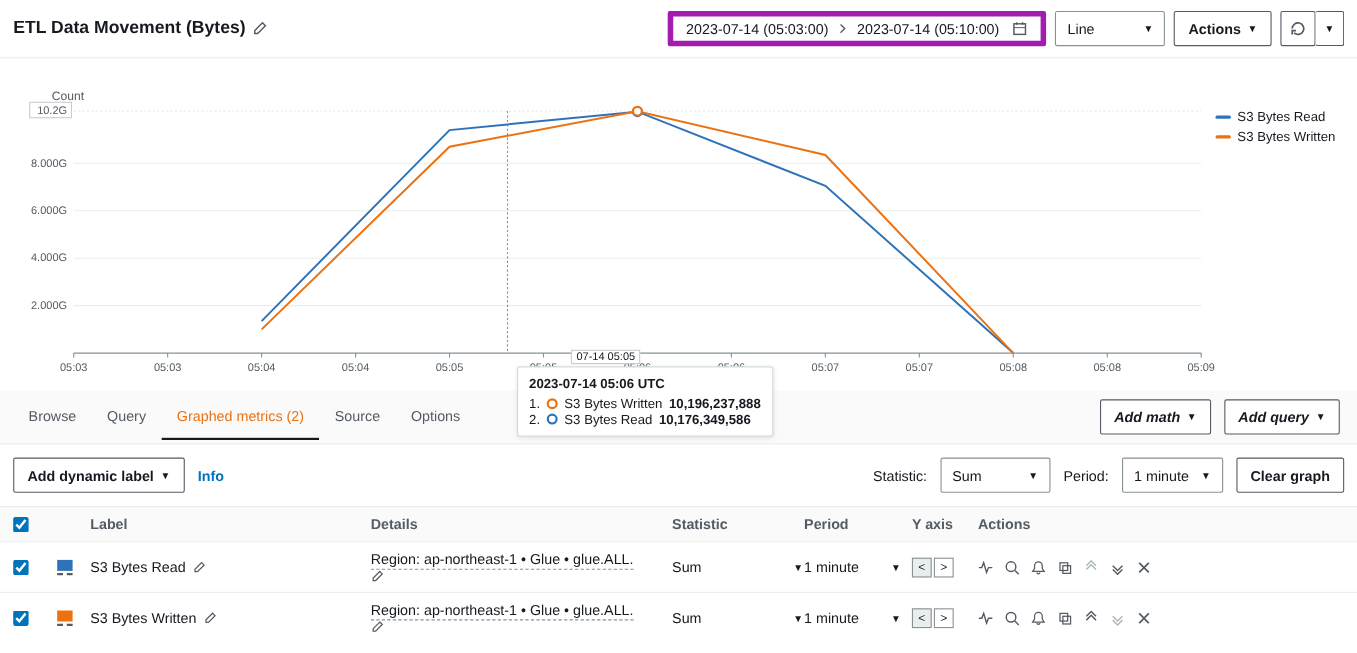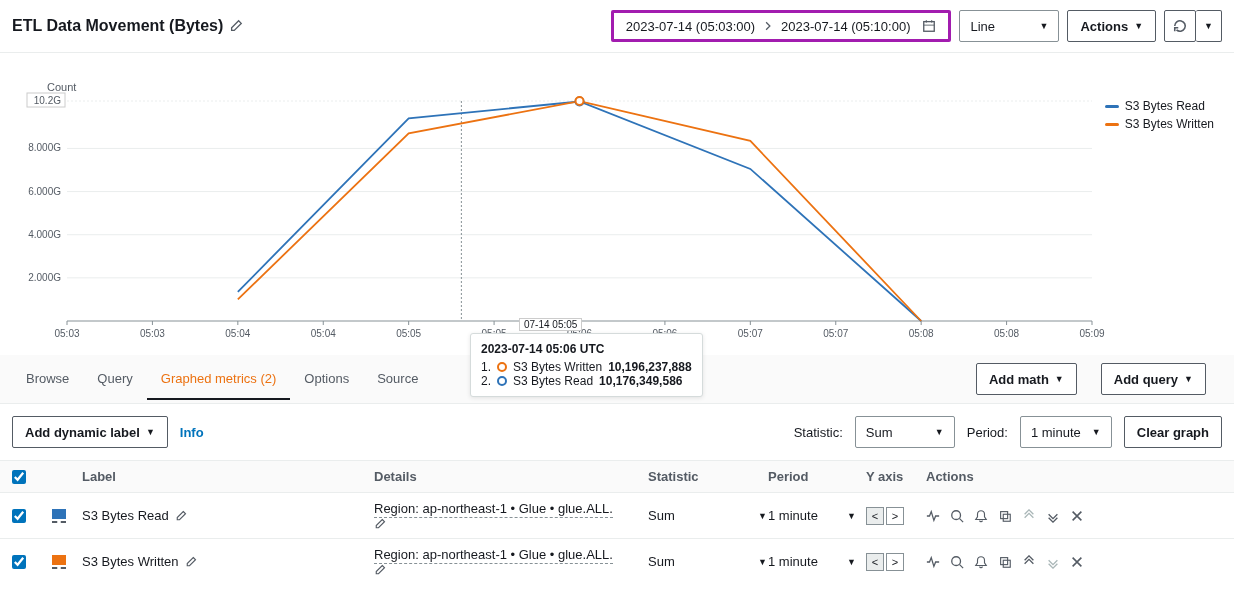--- a/index.html
+++ b/index.html
@@ -9,52 +9,52 @@
 
 .header { display: flex; align-items: center; padding: 10px 12px; border-bottom: 1px solid #eaeded; gap: 8px; }
 .title { font-size: 16px; font-weight: 700; color: #16191f; display: flex; align-items: center; gap: 6px; }
 .spacer { flex: 1; }
 
 .btn { border: 1px solid #545b64; background: #fff; color: #16191f; border-radius: 2px; padding: 6px 12px; font-size: 13px; font-weight: 700; cursor: pointer; display: inline-flex; align-items: center; gap: 6px; height: 32px; }
 .btn.icon-only { padding: 6px 8px; }
 .btn-group { display: flex; }
 .btn-group .btn + .btn { border-left: none; }
 
-.timerange { border: 3px solid #a21caf; background: #fff; display: flex; align-items: center; padding: 6px 12px; gap: 8px; height: 32px; border-radius: 2px; }
+.timerange { border: 5px solid #a21caf; background: #fff; display: flex; align-items: center; padding: 6px 12px; gap: 8px; height: 32px; border-radius: 2px; }
 
 .select { border: 1px solid #879196; background: #fff; display: flex; align-items: center; justify-content: space-between; padding: 6px 10px; height: 32px; border-radius: 2px; min-width: 100px; cursor: pointer; gap: 11px; }
 
 .chart-wrap { position: relative; padding: 8px 12px 4px 12px; }
 .legend { position: absolute; right: 20px; top: 46px; font-size: 12px; }
 .legend-item { display: flex; align-items: center; gap: 6px; margin-bottom: 4px; }
 .swatch { width: 14px; height: 3px; border-radius: 2px; }
 
 .tooltip { position: absolute; left: 470px; top: 280px; background: #fff; border: 1px solid #d5dbdb; border-radius: 3px; padding: 8px 10px; font-size: 12px; box-shadow: 0 1px 4px rgba(0,0,0,0.1); }
 .tooltip-title { font-weight: 700; margin-bottom: 4px; }
 .tooltip-row { display: flex; align-items: center; gap: 6px; white-space: nowrap; }
 .tt-circle { width: 10px; height: 10px; border: 2px solid; border-radius: 50%; background: #fff; flex-shrink: 0; }
 
 .xhint { position: absolute; left: 519px; top: 265px; font-size: 10px; background: #fff; border: 1px solid #ccc; padding: 0 4px; }
 
 .tabs { display: flex; align-items: center; border-bottom: 1px solid #eaeded; padding: 0 12px; background: #fafafa; }
 .tab { padding: 12px 14px; font-size: 13px; font-weight: 400; color: #545b64; cursor: pointer; border-bottom: 2px solid transparent; }
 .tab.active { color: #ec7211; border-bottom: 2px solid #16191f; }
 .tabs .spacer { flex: 1; }
-.tabs .btn { margin: 8px 16px 8px 8px; }
+.tabs .btn { margin: 8px 4px 8px 8px; font-style: italic; }
 
 .controls { display: flex; align-items: center; padding: 12px; gap: 12px; }
 .controls .link { color: #0073bb; font-weight: 700; cursor: pointer; }
 .controls .label { font-size: 13px; color: #16191f; }
 
 .table { width: 100%; }
 .thead, .trow { display: flex; align-items: center; padding: 8px 12px; border-top: 1px solid #eaeded; }
 .thead { background: #fafafa; font-weight: 700; color: #545b64; font-size: 13px; }
 .cell-check { width: 40px; display: flex; align-items: center; }
 .cell-swatch { width: 30px; display: flex; align-items: center; }
-.cell-label { width: 292px; display: flex; align-items: center; gap: 6px; }
+.cell-label { width: 255px; display: flex; align-items: center; gap: 6px; }
 .cell-details { width: 274px; overflow: hidden; text-overflow: ellipsis; white-space: nowrap; }
 .cell-stat { width: 120px; display: flex; align-items: center; justify-content: space-between; padding-right: 1px; }
 .cell-period { width: 98px; display: flex; align-items: center; justify-content: space-between; padding-right: 10px; }
 .cell-yaxis { width: 60px; display: flex; align-items: center; gap: 2px; }
 .cell-actions { flex: 1; display: flex; align-items: center; gap: 10px; }
 
 .dotted { border-bottom: 1px dashed #879196; display: inline-block; padding-bottom: 1px; }
 .checkbox { width: 14px; height: 14px; accent-color: #0073bb; }
 .square-swatch { width: 14px; height: 14px; border-bottom: 2px dashed #545b64; padding-bottom: 2px; }
 .square-swatch > div { width: 100%; height: 100%; }
@@ -184,22 +184,22 @@
       <b>10,176,349,586</b>
     </div>
   </div>
 </div>
 
 <div class="tabs">
   <div id="tabs-container" style="display:flex">
       <div class="tab">Browse</div>
       <div class="tab">Query</div>
       <div class="tab active">Graphed metrics (2)</div>
+      <div class="tab">Source</div>
       <div class="tab">Options</div>
-      <div class="tab">Source</div>
     </div>
   <div class="spacer"></div>
   <button class="btn">
     <span>Add math</span>
     <span class="chevron-down">▼</span>
   </button>
   <button class="btn">
     <span>Add query</span>
     <span class="chevron-down">▼</span>
   </button>

